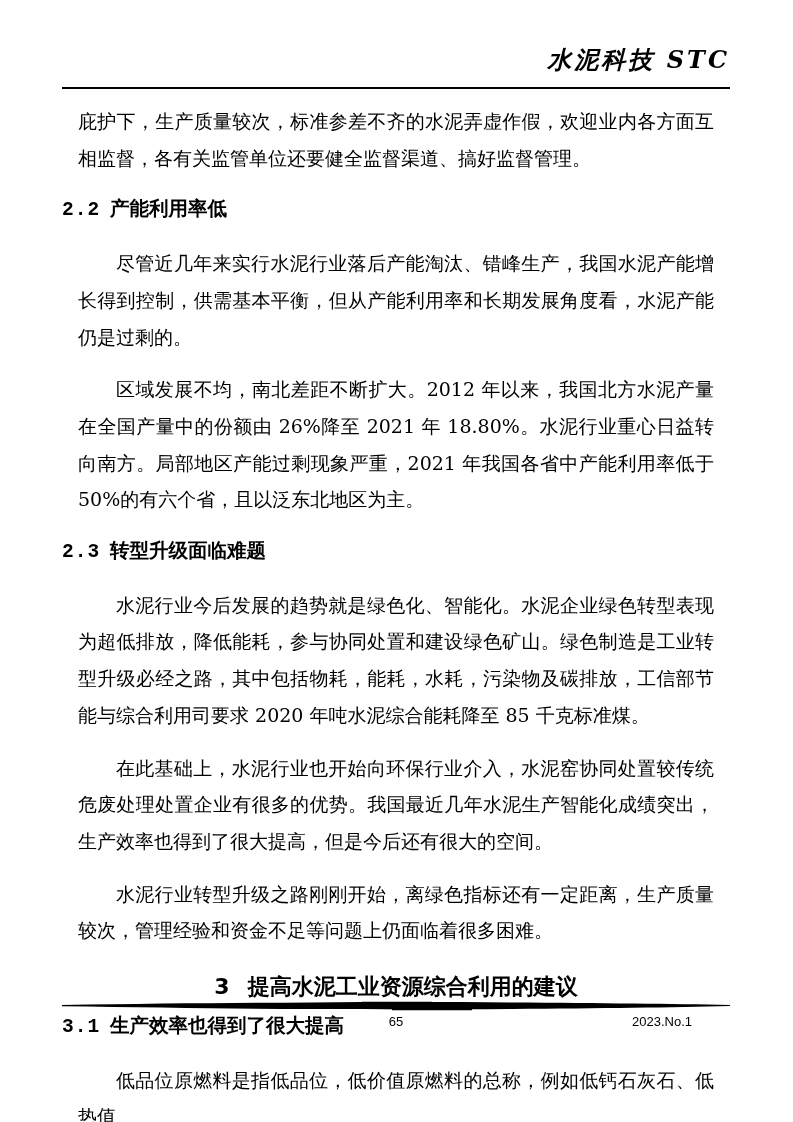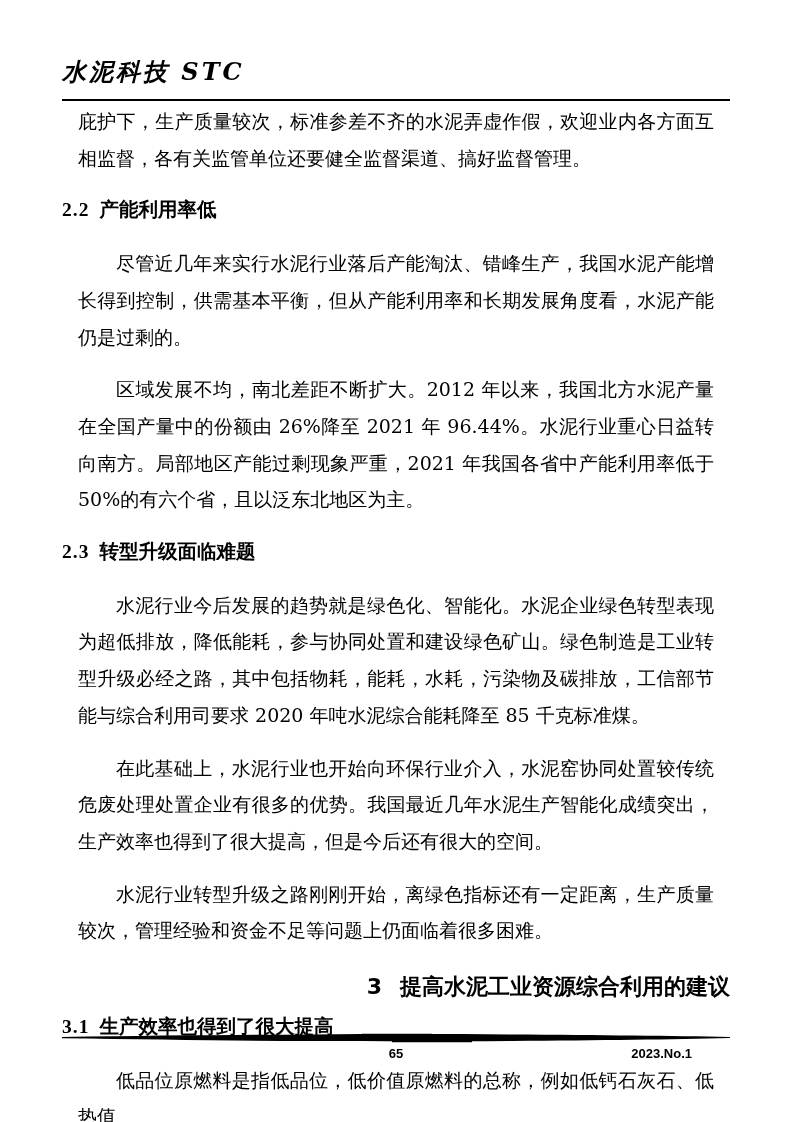--- a/index.html
+++ b/index.html
@@ -11,22 +11,22 @@
     overflow: hidden;
     font-family: "DejaVu Serif", serif;
     color: #000000;
   }
   
   .journal-header {
     position: absolute;
     left: 62px;
     width: 668px;
     top: 0;
-    padding-top: 56px;
-    text-align: left;
+    padding-top: 44px;
+    text-align: right;
   }
   .journal-title {
     font-family: "DejaVu Serif", serif;
     font-style: italic;
     font-weight: bold;
     font-size: 24px;
     line-height: 32px;
     letter-spacing: 3px;
     white-space: nowrap;
   }
@@ -46,45 +46,44 @@
     text-align: justify;
     text-justify: inter-ideograph;
   }
   .article-body p {
     margin: 16px;
     text-indent: 2em;
   }
   .article-body p.no-indent { text-indent: 0; }
   .sec-heading {
     margin: 0;
-    font-family: Liberation Serif, serif;
+    font-family: Liberation Mono, monospace;
     font-weight: bold;
     font-size: 19.5px;
     line-height: 36.7px;
     text-align: left;
     white-space: nowrap;
   }
   .sec-heading .sec-num { margin-right: 10px; letter-spacing: 1px; }
   .sec-heading-l1 {
     margin: 0;
     font-family: "DejaVu Sans", sans-serif;
     font-weight: bold;
     font-size: 22px;
     line-height: 44px;
-    text-align: right;
+    text-align: center;
     white-space: nowrap;
   }
   .sec-heading-l1 .sec-num { margin-right: 18px; }
   
   .page-footer {
     position: absolute;
     left: 62px;
     width: 668px;
-    top: 1032px;
-    font-weight: bold;
+    top: 1000px;
   }
   .footer-rule { display: block; width: 668px; height: 11px; }
   .footer-meta {
     position: relative;
     height: 20px;
     margin-top: 1px;
     font-family: "Liberation Sans", sans-serif;
     font-size: 13px;
     line-height: 20px;
   }
@@ -111,21 +110,21 @@
 
   <div class="article-body">
 
     <p class="no-indent">庇护下，生产质量较次，标准参差不齐的水泥弄虚作假，欢迎业内各方面互相监督，各有关监管单位还要健全监督渠道、搞好监督管理。</p>
 
     <h2 class="sec-heading"><span class="sec-num">2.2</span><span>产能利用率低</span></h2>
 
 
     <p>尽管近几年来实行水泥行业落后产能淘汰、错峰生产，我国水泥产能增长得到控制，供需基本平衡，但从产能利用率和长期发展角度看，水泥产能仍是过剩的。</p>
 
-    <p>区域发展不均，南北差距不断扩大。2012 年以来，我国北方水泥产量在全国产量中的份额由 26%降至 2021 年 96.44%。水泥行业重心日益转向南方。局部地区产能过剩现象严重，2021 年我国各省中产能利用率低于 50%的有六个省，且以泛东北地区为主。</p>
+    <p>区域发展不均，南北差距不断扩大。2012 年以来，我国北方水泥产量在全国产量中的份额由 26%降至 2021 年 18.80%。水泥行业重心日益转向南方。局部地区产能过剩现象严重，2021 年我国各省中产能利用率低于 50%的有六个省，且以泛东北地区为主。</p>
 
     <h2 class="sec-heading"><span class="sec-num">2.3</span><span>转型升级面临难题</span></h2>
 
     <p>水泥行业今后发展的趋势就是绿色化、智能化。水泥企业绿色转型表现为超低排放，降低能耗，参与协同处置和建设绿色矿山。绿色制造是工业转型升级必经之路，其中包括物耗，能耗，水耗，污染物及碳排放，工信部节能与综合利用司要求 2020 年吨水泥综合能耗降至 85 千克标准煤。</p>
 
     <p>在此基础上，水泥行业也开始向环保行业介入，水泥窑协同处置较传统危废处理处置企业有很多的优势。我国最近几年水泥生产智能化成绩突出，生产效率也得到了很大提高，但是今后还有很大的空间。</p>
 
     <p>水泥行业转型升级之路刚刚开始，离绿色指标还有一定距离，生产质量较次，管理经验和资金不足等问题上仍面临着很多困难。</p>
 
     <h1 class="sec-heading-l1"><span class="sec-num">3</span><span>提高水泥工业资源综合利用的建议</span></h1>

